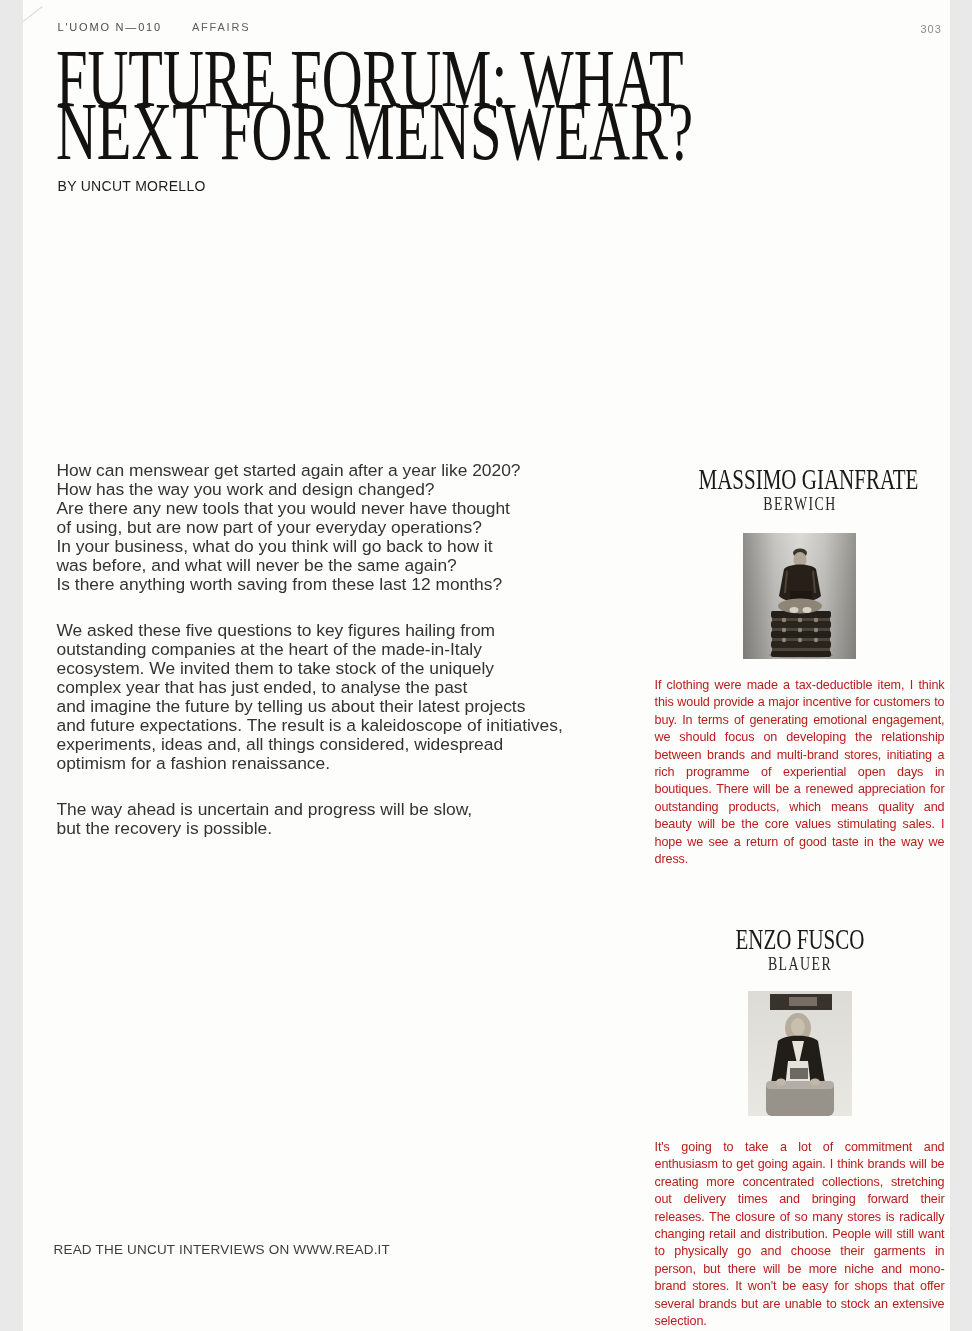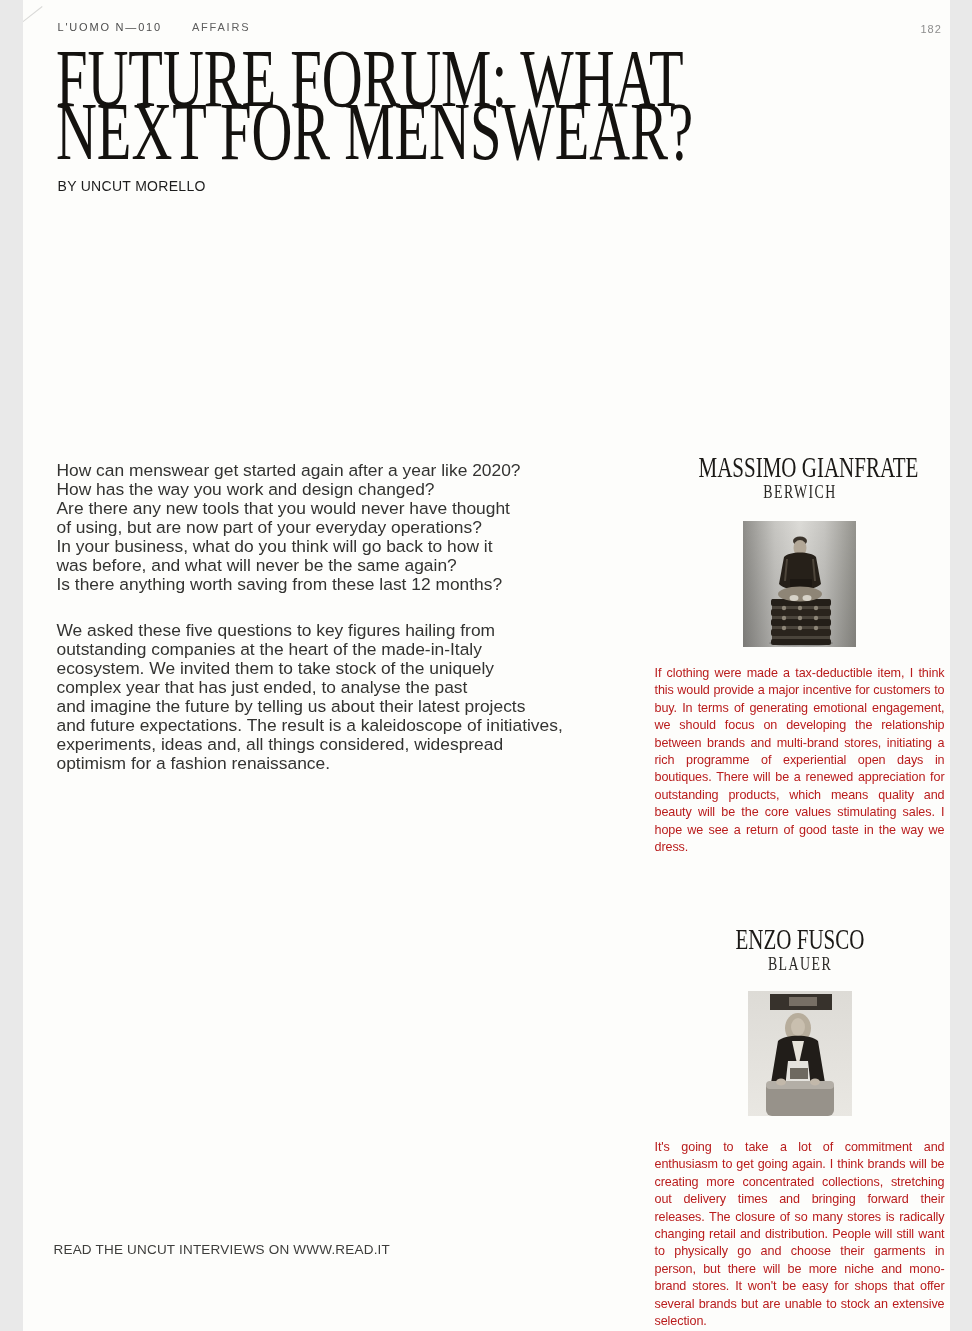--- a/index.html
+++ b/index.html
@@ -28,21 +28,21 @@
   }
   .title .line { display:block; }
   .byline { position:absolute; left:35px; top:178px; font-size:14px;
     letter-spacing:0.3px; color:#1d1d1d; }
   
   .intro { position:absolute; left:34px; top:461px; width:600px;
     font-size:17.4px; line-height:19px; color:#333331; }
   .intro p { white-space:pre-line; margin-bottom:27px; }
   
   .interview { position:absolute; left:632px; width:290px; text-align:center; }
-  .interview-1 { top:454px; }
+  .interview-1 { top:466px; }
   .interview-2 { top:926px; }
   .iv-name {
     font-family:"Liberation Serif", serif; font-weight:400;
     font-size:30px; line-height:26px; color:#1b1916; white-space:nowrap;
     transform:scaleX(0.70); transform-origin:50% top;
   }
   .iv-brand {
     font-family:"Liberation Serif", serif; font-weight:400;
     font-size:19px; line-height:18px; letter-spacing:2px; color:#2a2825;
     margin-top:3px; white-space:nowrap;
@@ -60,21 +60,21 @@
 </style>
 </head>
 <body>
 
 <div class="page">
   <div class="scan-artifact"></div>
 
   <div class="masthead">
     <span>L'UOMO N—010</span><span class="section">AFFAIRS</span>
   </div>
-  <span class="page-number">182</span>
+  <span class="page-number">303</span>
 
   <h1 class="title">
     <span class="line">FUTURE FORUM: WHAT</span>
     <span class="line">NEXT FOR MENSWEAR?</span>
   </h1>
   <div class="byline">BY UNCUT MORELLO</div>
 
   <section class="intro">
     <p>How can menswear get started again after a year like 2020?
 How has the way you work and design changed?
@@ -84,20 +84,22 @@
 was before, and what will never be the same again?
 Is there anything worth saving from these last 12 months?</p>
     <p>We asked these five questions to key figures hailing from
 outstanding companies at the heart of the made-in-Italy
 ecosystem. We invited them to take stock of the uniquely
 complex year that has just ended, to analyse the past
 and imagine the future by telling us about their latest projects
 and future expectations. The result is a kaleidoscope of initiatives,
 experiments, ideas and, all things considered, widespread
 optimism for a fashion renaissance.</p>
+    <p>The way ahead is uncertain and progress will be slow,
+but the recovery is possible.</p>
   </section>
 
   <section class="interview interview-1">
     <h2 class="iv-name">MASSIMO GIANFRATE</h2>
     <h3 class="iv-brand">BERWICH</h3>
     <figure class="iv-photo" style="width:113px;height:126px;" aria-label="Black-and-white portrait of a man sitting cross-legged on a stack of chairs">
       <svg width="113" height="126" viewBox="0 0 113 126">
         <defs>
           <linearGradient id="bg1" x1="0" y1="0" x2="1" y2="0">
             <stop offset="0" stop-color="#8e8d89"></stop>

